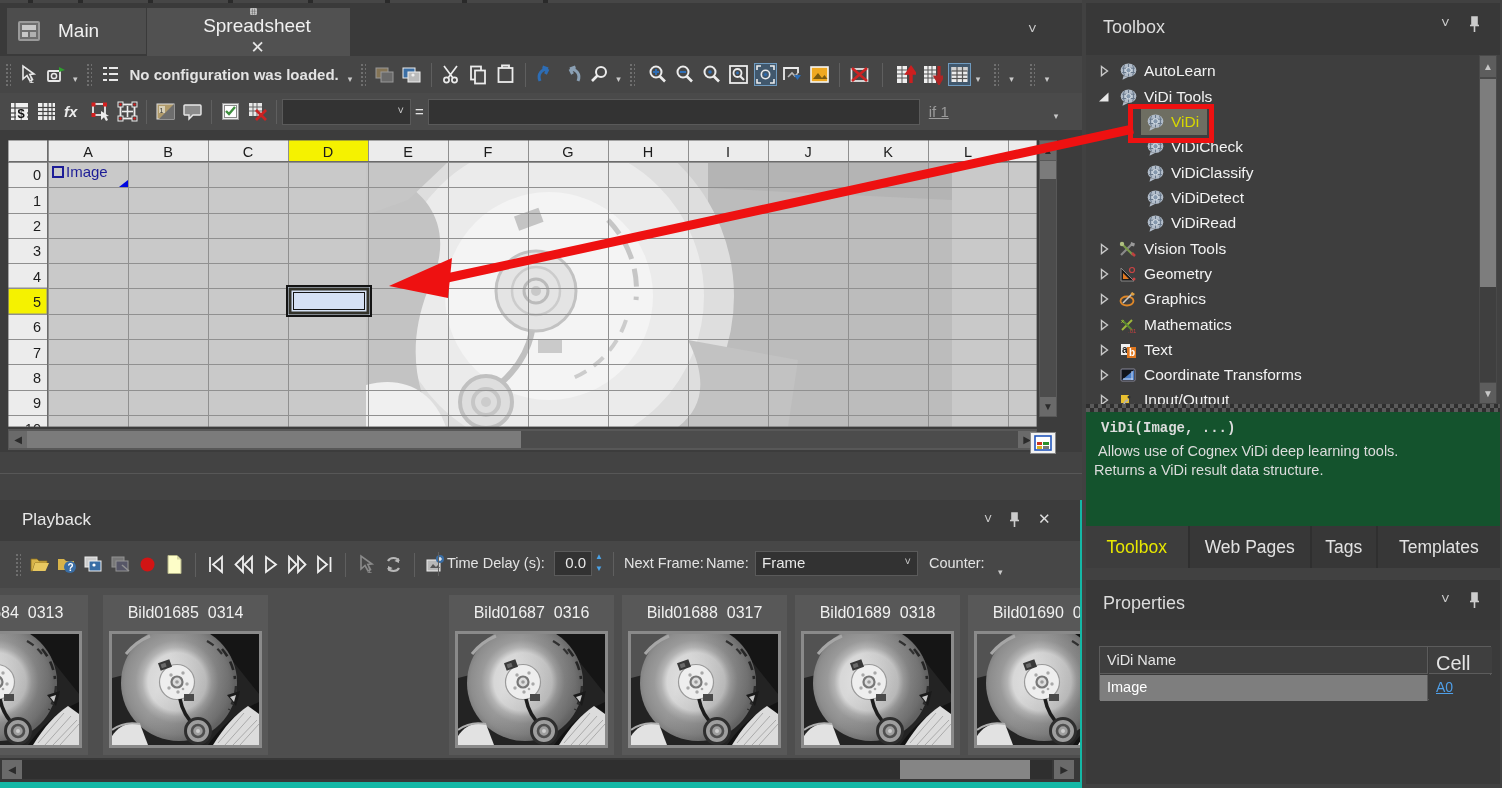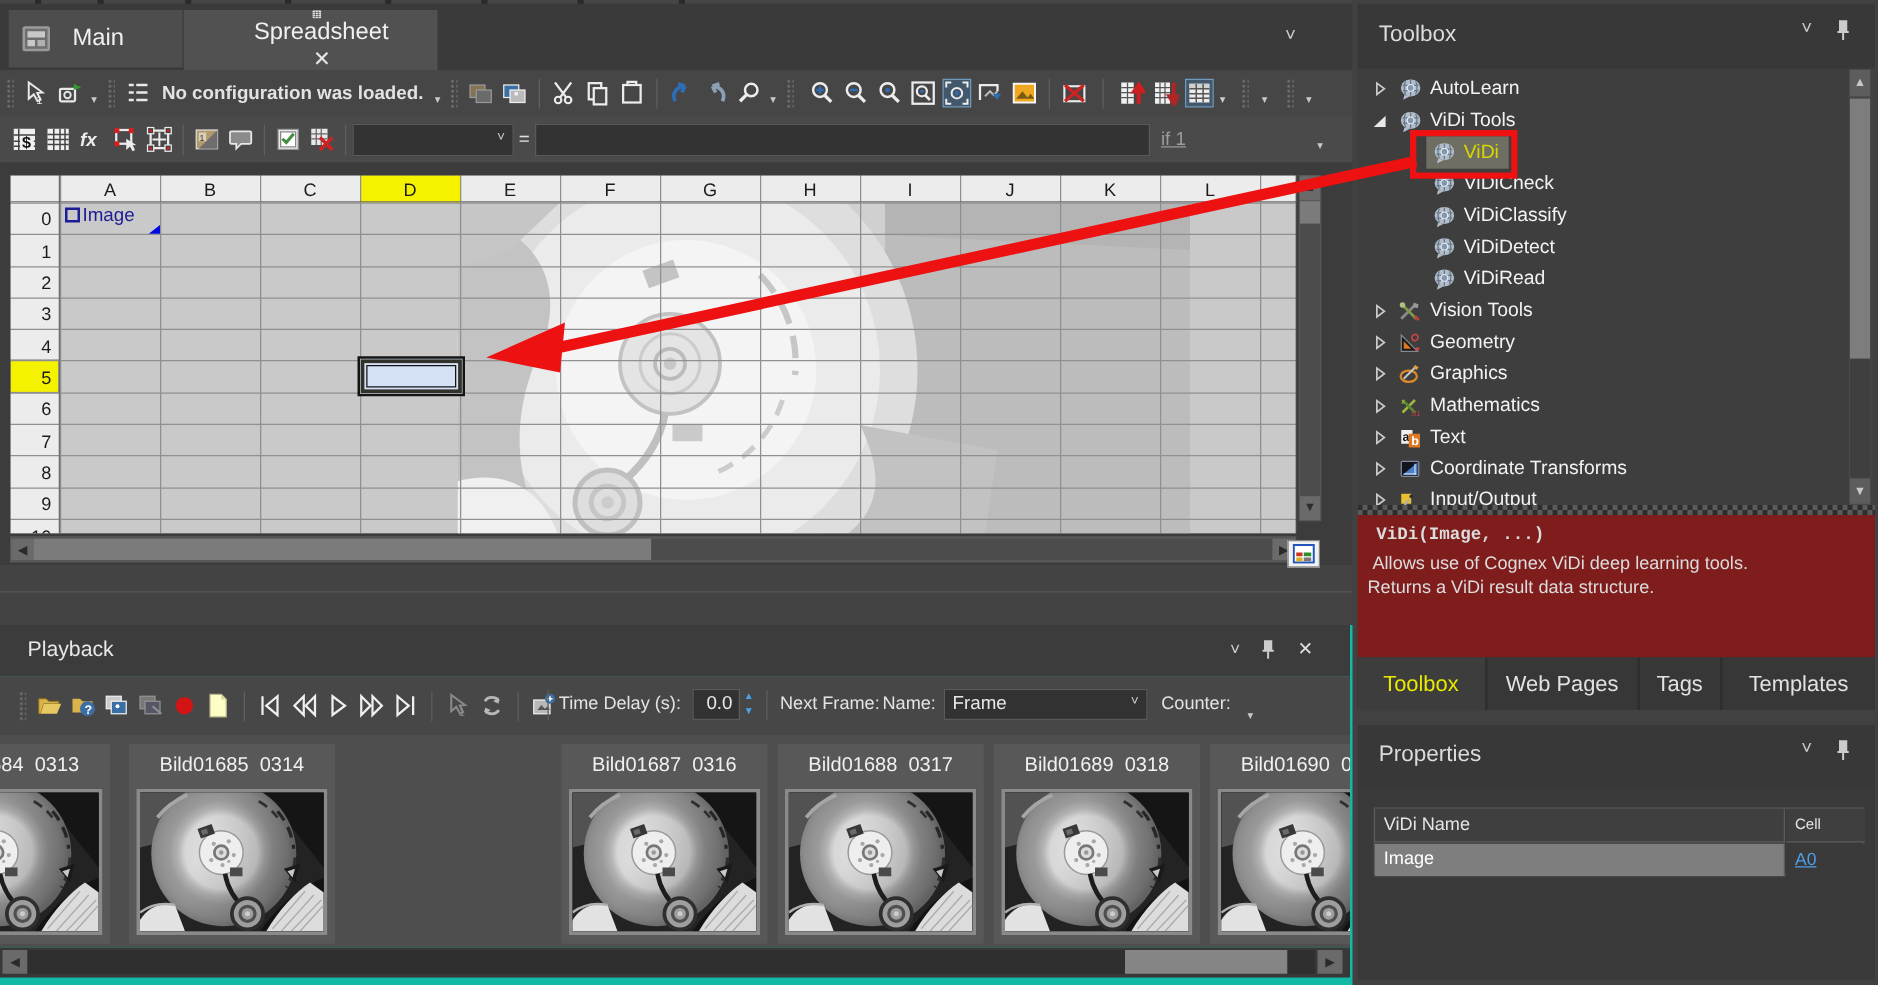--- a/index.html
+++ b/index.html
@@ -57,21 +57,21 @@
   
   #rpanel { left:1082px; top:0; width:420px; height:788px; background:#414141; }
   .phead { position:absolute; color:#dcdcdc; font-size:18px; }
   #toolbox-head { left:4px; top:3px; width:414px; height:52px; background:#383838; }
   #tree { left:4px; top:55px; width:393px; height:349px; background:#3e3e3e; overflow:hidden; }
   .trow { position:absolute; left:0; width:100%; height:25px; color:#f2f2f2; font-size:15.5px;
      display:flex; align-items:center; }
   #tb-vscroll { left:397px; top:55px; width:18px; height:349px; background:#494949; }
   #splitter { left:4px; top:404px; width:414px; height:8px;
      background:repeating-conic-gradient(#5a5a5a 0 25%, #2e2e2e 0 50%) 0 0/8px 8px; }
-  #descbox { left:4px; top:412px; width:414px; height:114px; background:#7f1d1d;
+  #descbox { left:4px; top:412px; width:414px; height:114px; background:#14532d;
      color:#dcdcdc; font-size:14.5px; }
   #rtabs { left:4px; top:526px; width:414px; height:42px; background:#2f2f2f; display:flex; }
   .rtab { height:42px; background:#373737; color:#e2e2e2; font-size:17.5px;
      display:flex; align-items:center; justify-content:center; margin-right:2px; }
   #props-head { left:4px; top:580px; width:414px; height:50px; background:#383838; }
   #props-body { left:4px; top:630px; width:414px; height:154px; background:#3a3a3a; }
 
   
   #overlay { left:0; top:0; width:1502px; height:788px; pointer-events:none; }
 </style>
@@ -903,21 +903,21 @@
           <g stroke="#ccc" stroke-width="1.6" fill="none">
             <path d="M4 1 L9 1 L9 9 L4 9 Z" fill="#ccc"></path>
             <line x1="2" y1="9.5" x2="11" y2="9.5"></line>
             <line x1="6.5" y1="10" x2="6.5" y2="16"></line>
           </g>
         </svg>
     </div>
     <div class="abs" id="props-body">
       <div style="position:absolute;left:13px;top:16px;width:392px;height:54px;border:1px solid #5c5c5c">
         <div style="position:absolute;left:0;top:0;width:328px;height:27px;background:#3f3f3f;border-right:1px solid #5c5c5c;border-bottom:1px solid #5c5c5c;color:#e4e4e4;font-size:14.5px;padding:5px 0 0 7px">ViDi Name</div>
-        <div style="position:absolute;left:329px;top:0;width:63px;height:27px;background:#3f3f3f;border-bottom:1px solid #5c5c5c;color:#e4e4e4;font-size:12px;padding:5px 0 0 7px">Cell</div>
+        <div style="position:absolute;left:329px;top:0;width:63px;height:27px;background:#3f3f3f;border-bottom:1px solid #5c5c5c;color:#e4e4e4;font-size:20px;padding:5px 0 0 7px">Cell</div>
         <div style="position:absolute;left:0;top:28px;width:328px;height:26px;background:#7e7e7e;border-right:1px solid #5c5c5c;color:#fff;font-size:14.5px;padding:4px 0 0 7px">Image</div>
         <div style="position:absolute;left:329px;top:28px;width:63px;height:26px;background:#3a3a3a;color:#4f9fe8;font-size:14px;padding:4px 0 0 7px"><span style="text-decoration:underline">A0</span></div>
       </div>
     </div>
   </div>
   <svg class="abs" id="overlay" width="1502" height="788" viewBox="0 0 1502 788">
     <line x1="447" y1="278" x2="1133" y2="129" stroke="#ee1111" stroke-width="9"></line>
     <polygon points="389,286 452,258 448,298" fill="#ee1111"></polygon>
     <rect x="1130.5" y="106.5" width="81" height="34" fill="none" stroke="#ee1111" stroke-width="5"></rect>
   </svg>

